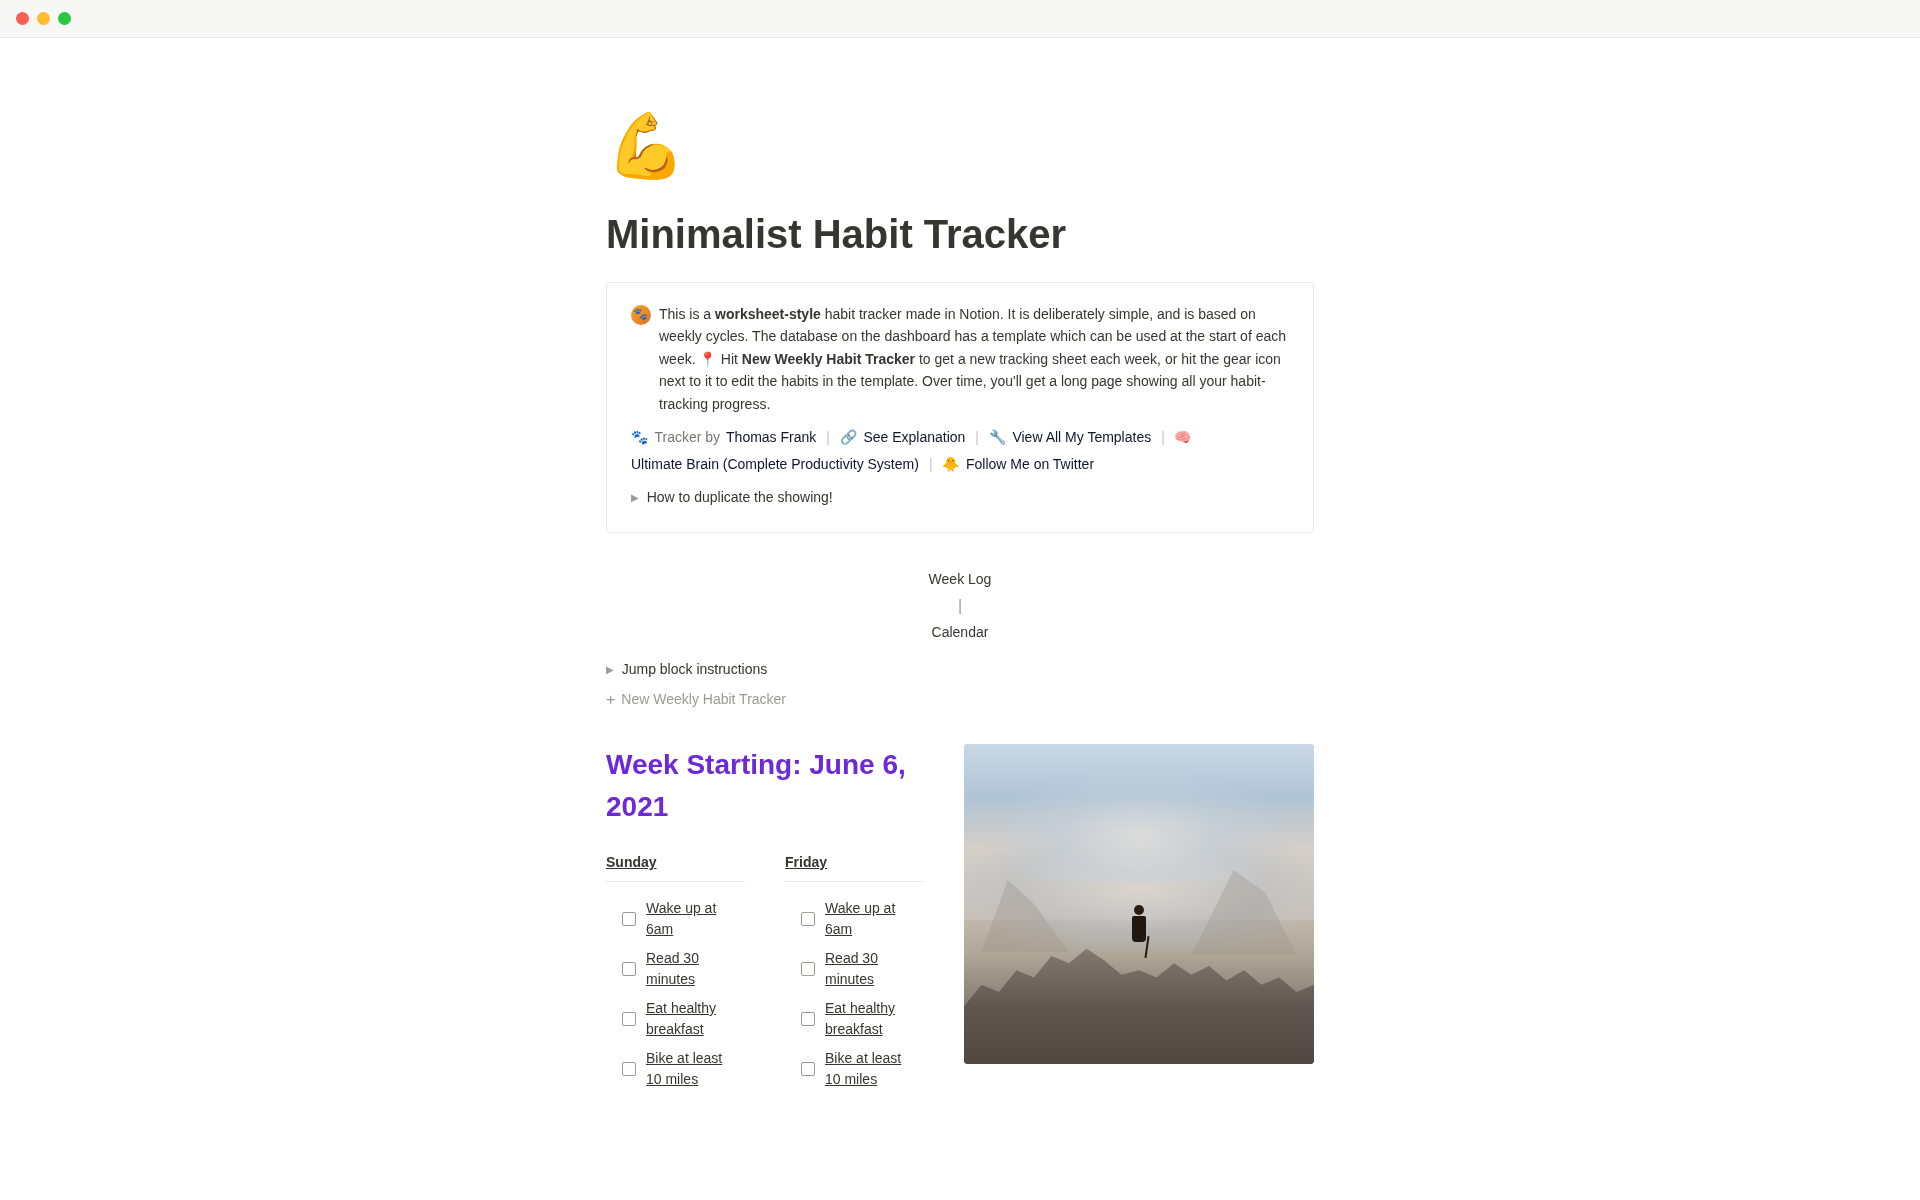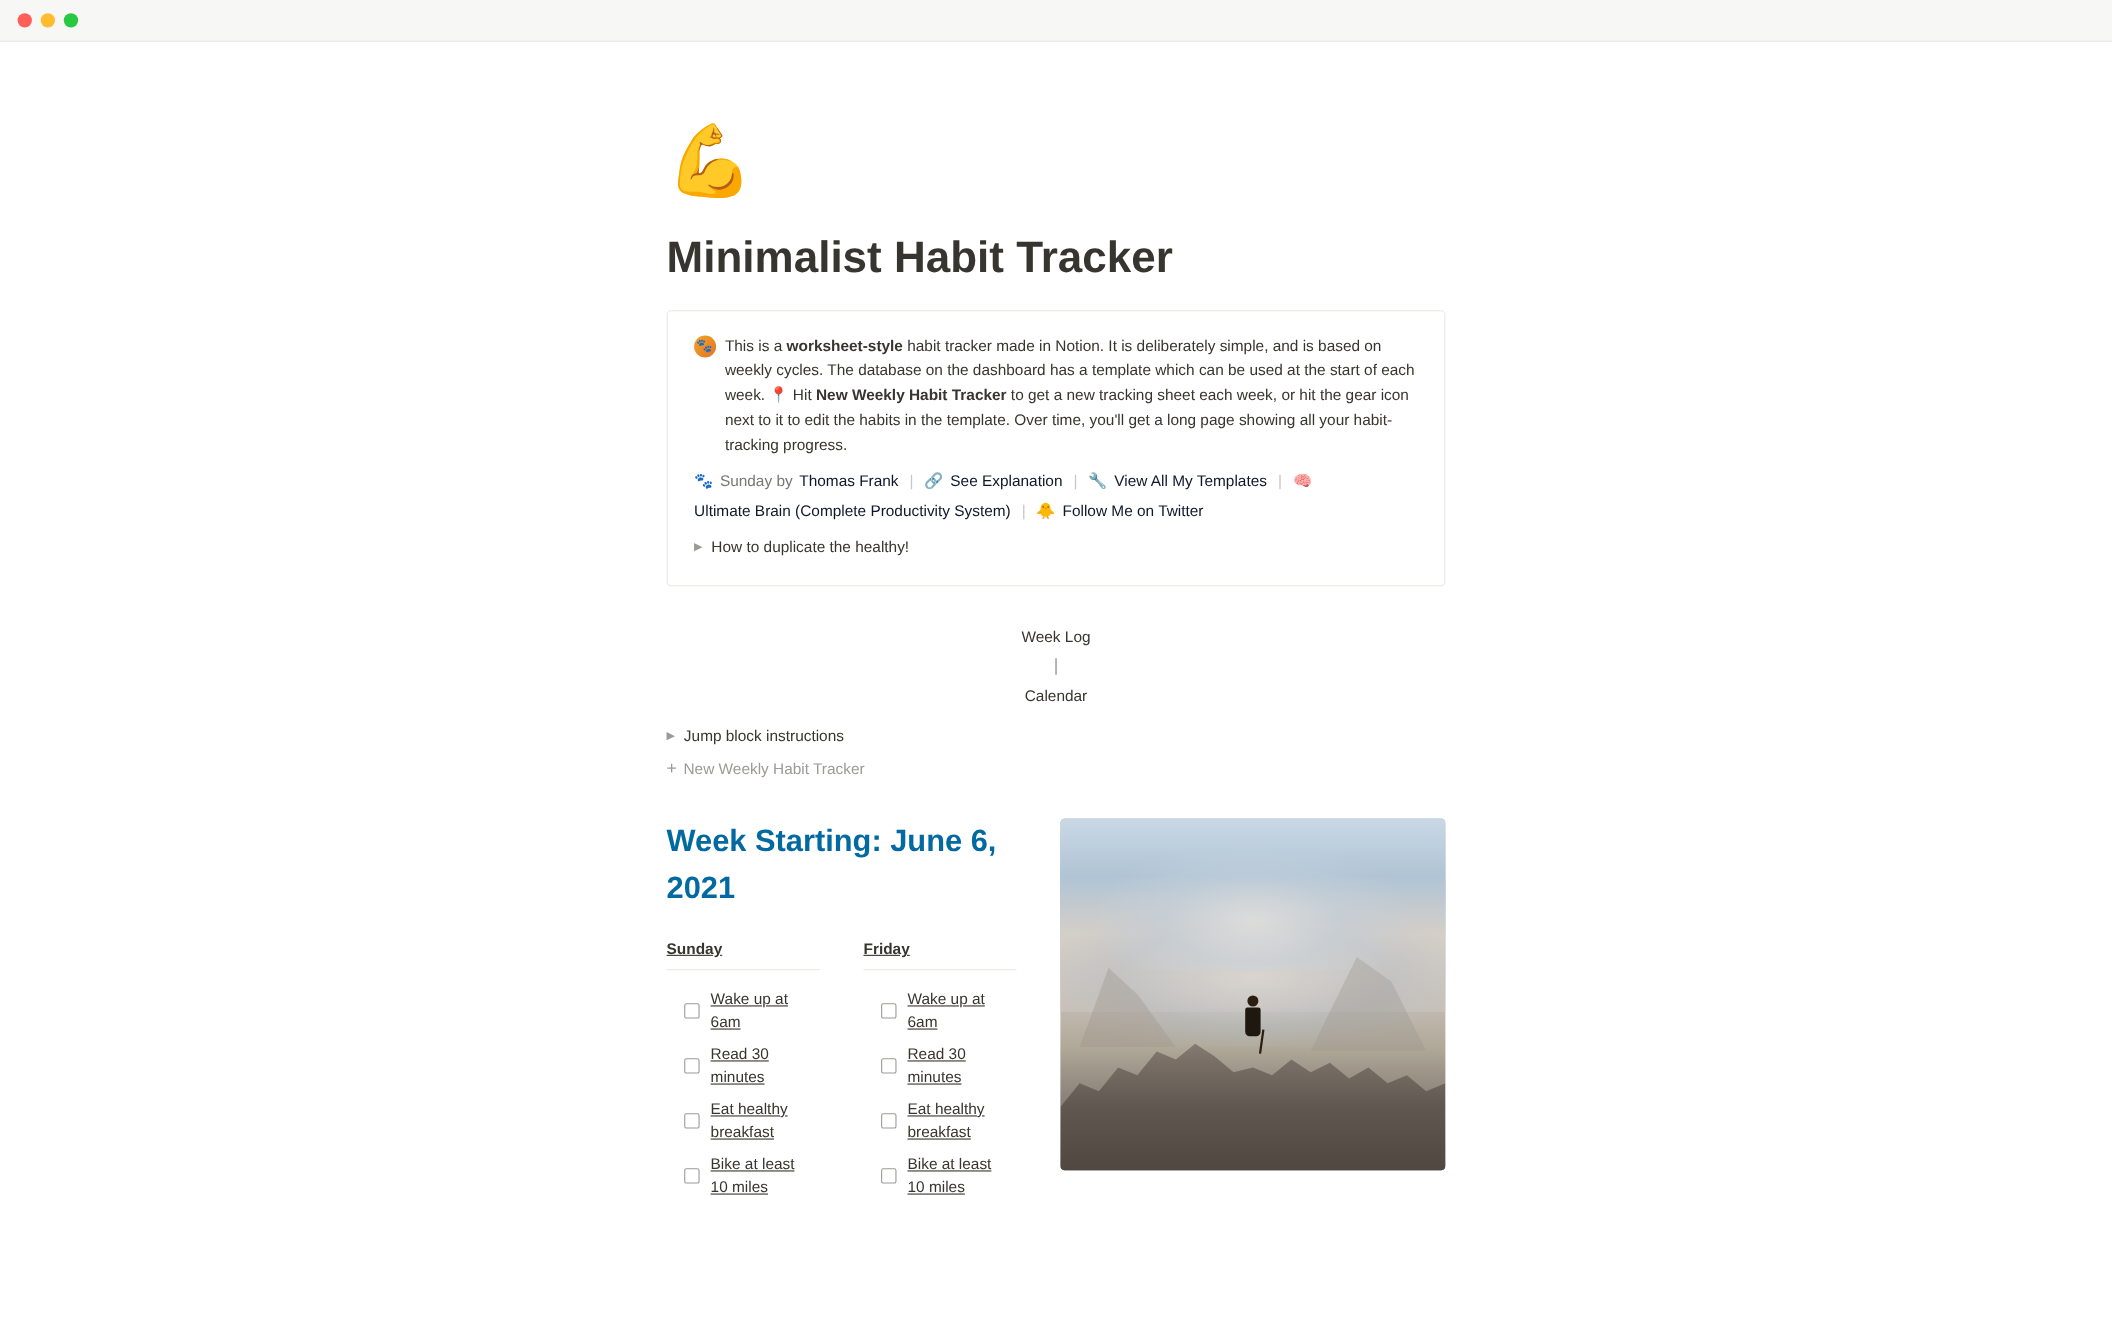--- a/index.html
+++ b/index.html
@@ -225,21 +225,21 @@
       left: 0;
       right: 0;
       height: 45%;
       background: linear-gradient(180deg, #9a9088 0%, #7a7068 30%, #605850 60%, #504840 100%);
       clip-path: polygon(0% 100%, 0% 60%, 5% 45%, 10% 50%, 15% 35%, 20% 40%, 25% 25%, 30% 30%, 35% 20%, 40% 28%, 45% 38%, 50% 35%, 55% 40%, 60% 30%, 65% 38%, 70% 32%, 75% 42%, 80% 35%, 85% 45%, 90% 40%, 95% 50%, 100% 45%, 100% 100%);
     }
 
     .week-heading {
       font-size: 28px;
       font-weight: 700;
-      color: #0369a1;
+      color: #6d28d9;
       margin-bottom: 24px;
     }
 
     .days-grid {
       display: grid;
       grid-template-columns: 1fr 1fr;
       gap: 0 40px;
       text-decoration: underline;
     }
 
@@ -295,39 +295,39 @@
       <div class="avatar-icon">
         <span style="font-size:12px;">🐾</span>
       </div>
       <div class="info-text-body">
         This is a <strong>worksheet-style</strong> habit tracker made in Notion. It is deliberately simple, and is based on weekly cycles. The database on the dashboard has a template which can be used at the start of each week. 📍 Hit <strong>New Weekly Habit Tracker</strong> to get a new tracking sheet each week, or hit the gear icon next to it to edit the habits in the template. Over time, you'll get a long page showing all your habit-tracking progress.
       </div>
     </div>
 
     <div class="info-links">
       <span>🐾</span>
-      <span>Sunday by</span>
+      <span>Tracker by</span>
       <a href="#">Thomas Frank</a>
       <span class="separator">|</span>
       <span>🔗</span>
       <a href="#">See Explanation</a>
       <span class="separator">|</span>
       <span>🔧</span>
       <a href="#">View All My Templates</a>
       <span class="separator">|</span>
       <span>🧠</span>
       <a href="#">Ultimate Brain (Complete Productivity System)</a>
       <span class="separator">|</span>
       <span>🐥</span>
       <a href="#">Follow Me on Twitter</a>
     </div>
 
     <div class="toggle-item">
       <span class="toggle-arrow">▶</span>
-      <span>How to duplicate the healthy!</span>
+      <span>How to duplicate the showing!</span>
     </div>
   </div>
 
   <div class="section-nav">
     <span class="section-nav-item">Week Log</span>
     <span class="section-nav-separator">|</span>
     <span class="section-nav-item">Calendar</span>
   </div>
 
   <div class="jump-block">

